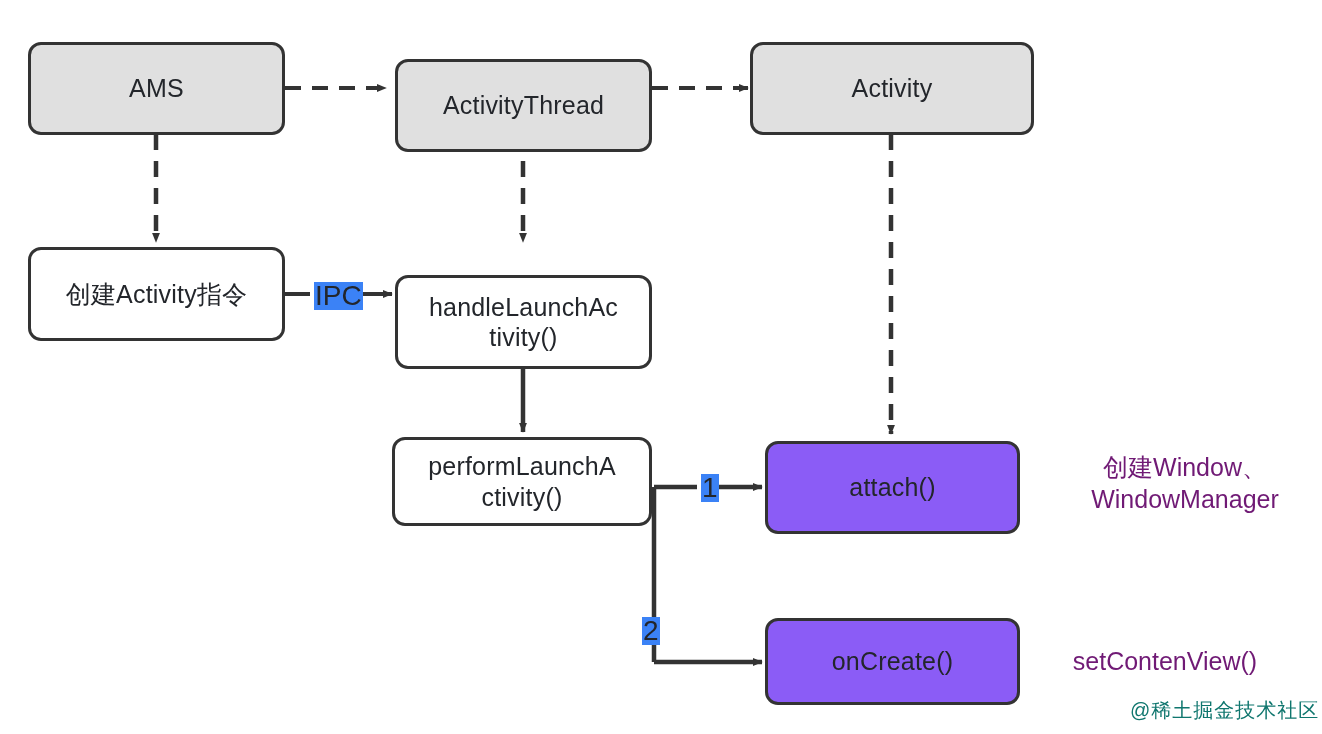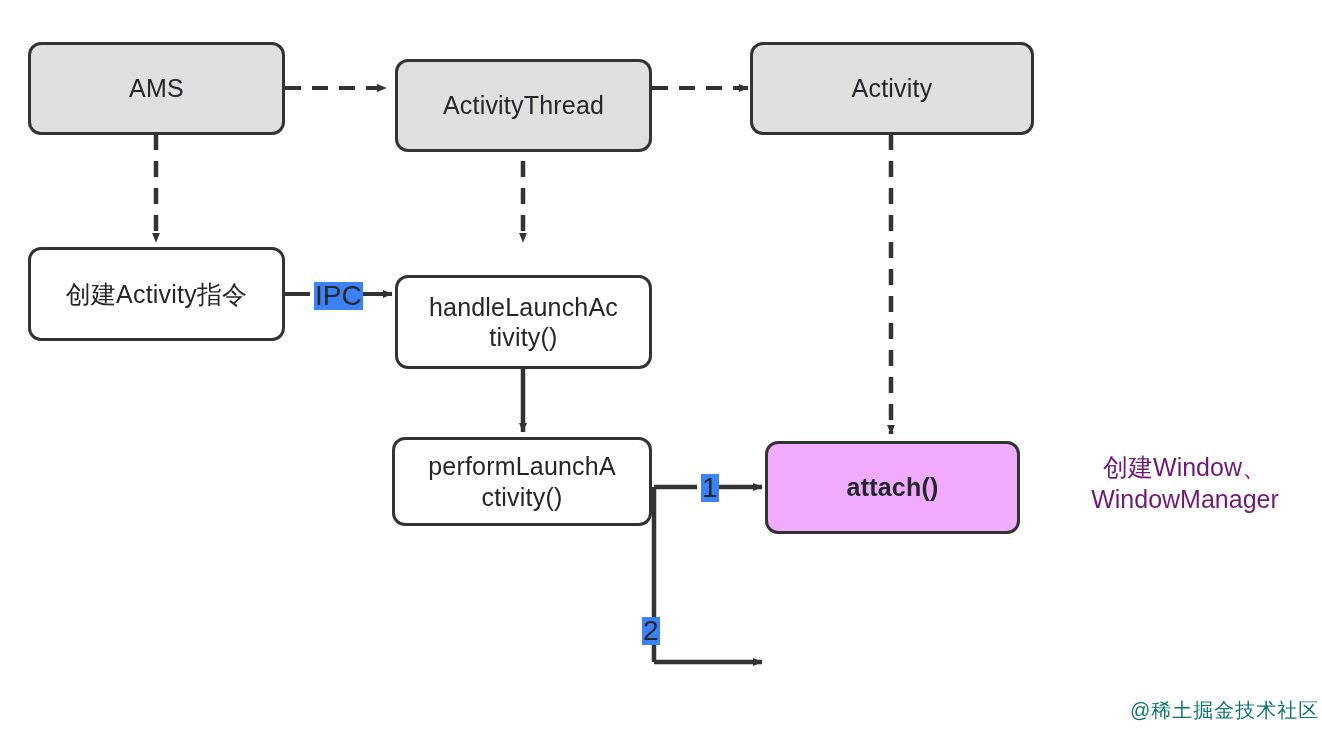--- a/index.html
+++ b/index.html
@@ -40,21 +40,21 @@
     text-align: center;
     line-height: 1.22;
     font-size: 25px;
     color: #23262b;
     letter-spacing: 0.2px;
     padding: 2px 6px;
     white-space: pre-line;
   }
   .node.gray  { background: #e0e0e0; }
   .node.white { background: #ffffff; }
-  .node.red   { background: #f0abfc; font-weight: bold; }
+  .node.red   { background: #8b5cf6; }
 
   .edge-label {
     position: absolute;
     font-size: 28px;
     color: #23262b;
     background: #3b82f6;
     line-height: 1;
     padding: 0 1px;
     white-space: nowrap;
   }
@@ -118,26 +118,28 @@
   <div class="node white" style="left:28px; top:247px; width:257px; height:94px;">创建Activity指令</div>
 
   <div class="node white" style="left:395px; top:247px; width:257px; height:94px;margin-top:28px;">handleLaunchAc
 tivity()</div>
 
   <div class="node white" style="left:392px; top:437px; width:260px; height:89px;">performLaunchA
 ctivity()</div>
 
   <div class="node red" style="left:765px; top:441px; width:255px; height:93px;">attach()</div>
 
+  <div class="node red" style="left:765px; top:618px; width:255px; height:87px;">onCreate()</div>
 
   <div class="edge-label" style="left:314px; top:282px;">IPC</div>
 
   <div class="edge-label" style="left:701px; top:474px;">1</div>
 
   <div class="edge-label" style="left:642px; top:617px;">2</div>
 
   <div class="side-note" style="left:1060px; top:451px; width:250px;">创建Window、
 WindowManager</div>
 
+  <div class="side-note" style="left:1040px; top:645px; width:250px;">setContenView()</div>
 
   <div class="watermark" style="left:1130px; top:697px;">@稀土掘金技术社区</div>
 
 </div>
 
 </body></html>

